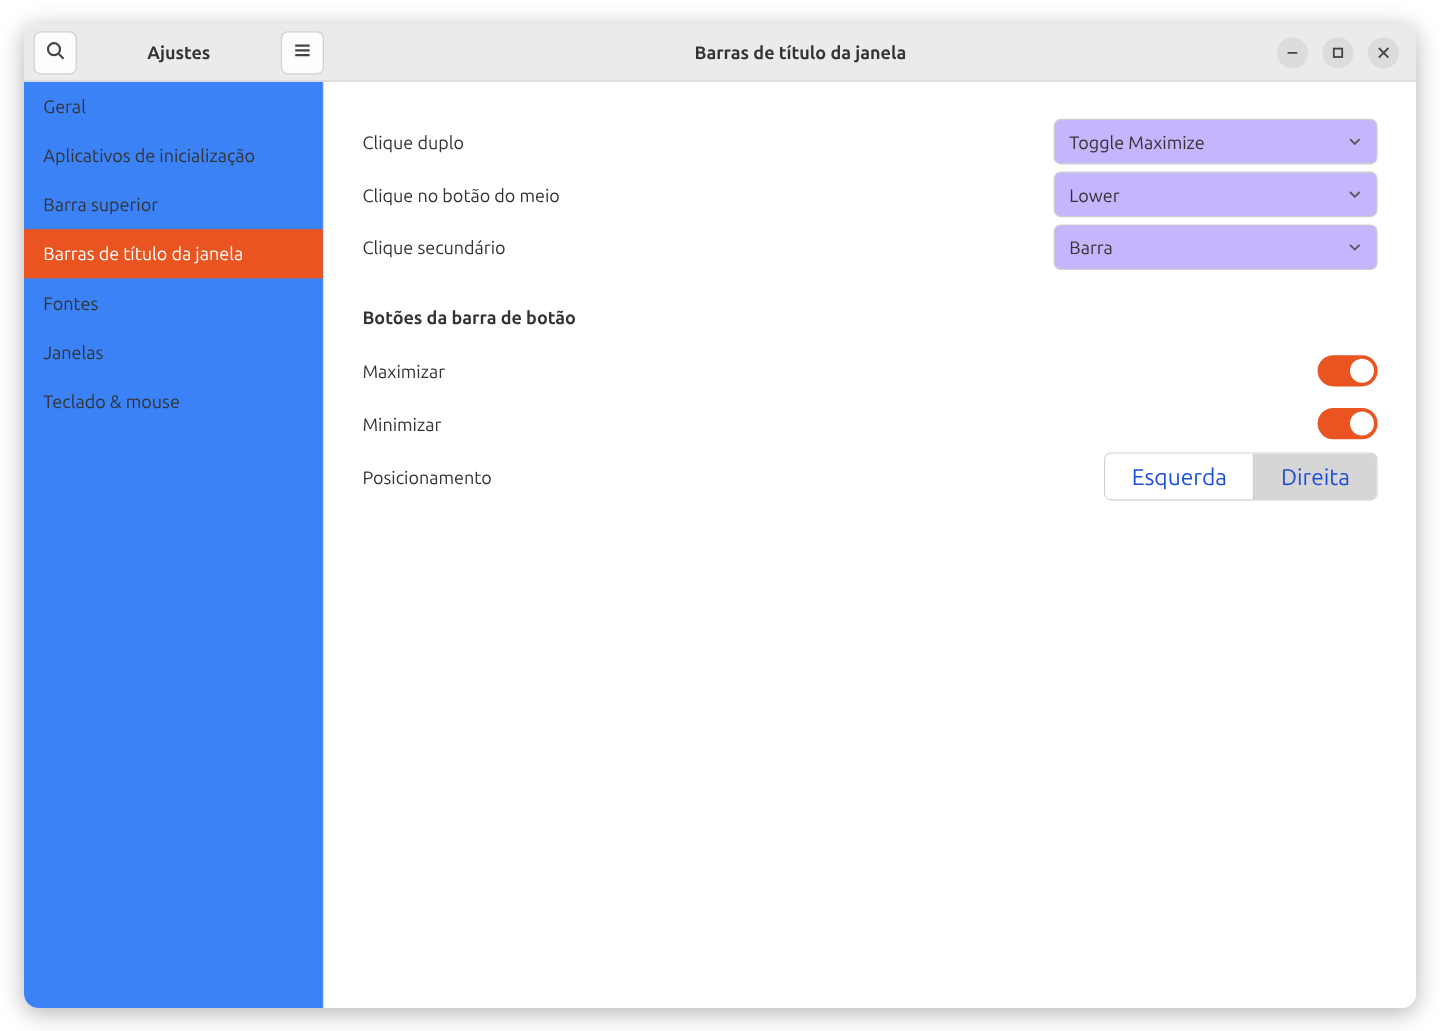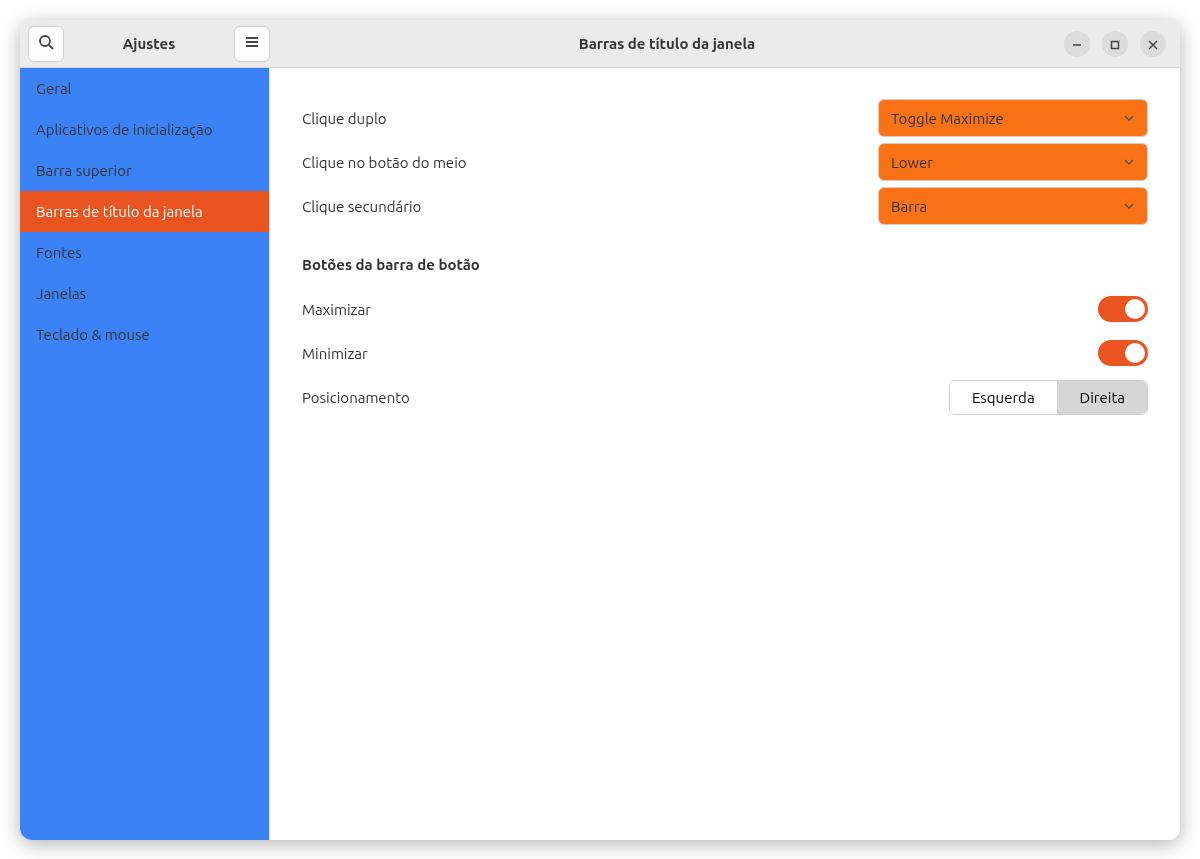--- a/index.html
+++ b/index.html
@@ -117,21 +117,21 @@
       min-height: 44px;
       gap: 44px;
     }
     .row-label {
       font-size: 15px;
       color: #333;
     }
     .dropdown {
       width: 270px;
       height: 38px;
-      background: #f97316;
+      background: #c4b5fd;
       border: 1px solid #cfcfcf;
       border-radius: 6px;
       display: flex;
       align-items: center;
       justify-content: space-between;
       padding: 0 12px;
       cursor: pointer;
       font-size: 15px;
       color: #333;
     }
@@ -155,24 +155,24 @@
       border-radius: 50%;
     }
     .seg-control {
       display: flex;
       border: 1px solid #cfcfcf;
       border-radius: 6px;
       overflow: hidden;
     }
     .seg-btn {
       padding: 8px 22px;
-      font-size: 15px;
-      background: #fff;
-      cursor: pointer;
-      color: #000000;
+      font-size: 19px;
+      background: #fff;
+      cursor: pointer;
+      color: #1d4ed8;
     }
     .seg-btn.active {
       background: #d6d6d6;
     }
     .seg-btn:first-child {
       border-right: 1px solid #cfcfcf;
     }
   </style>
 </head>
 <body>

